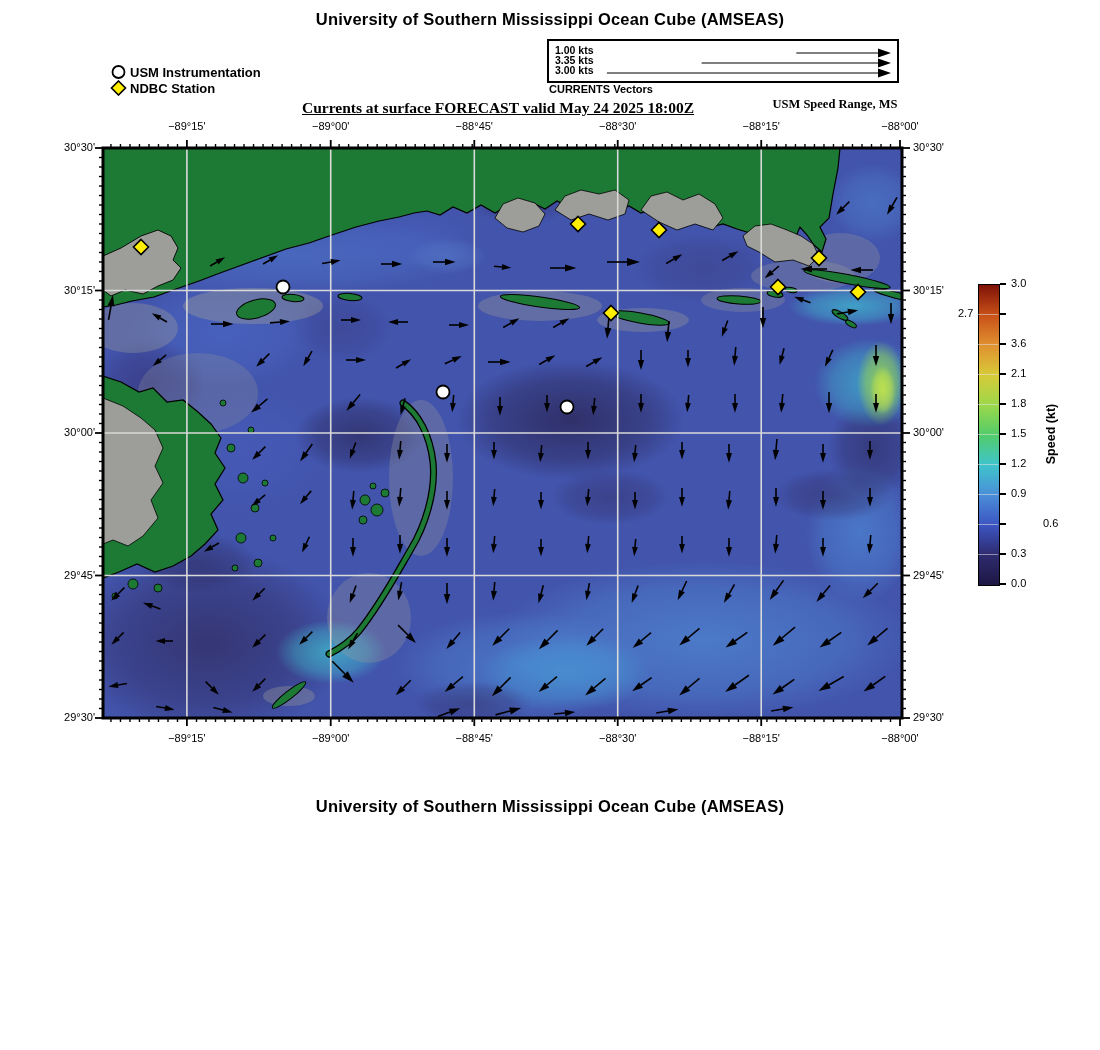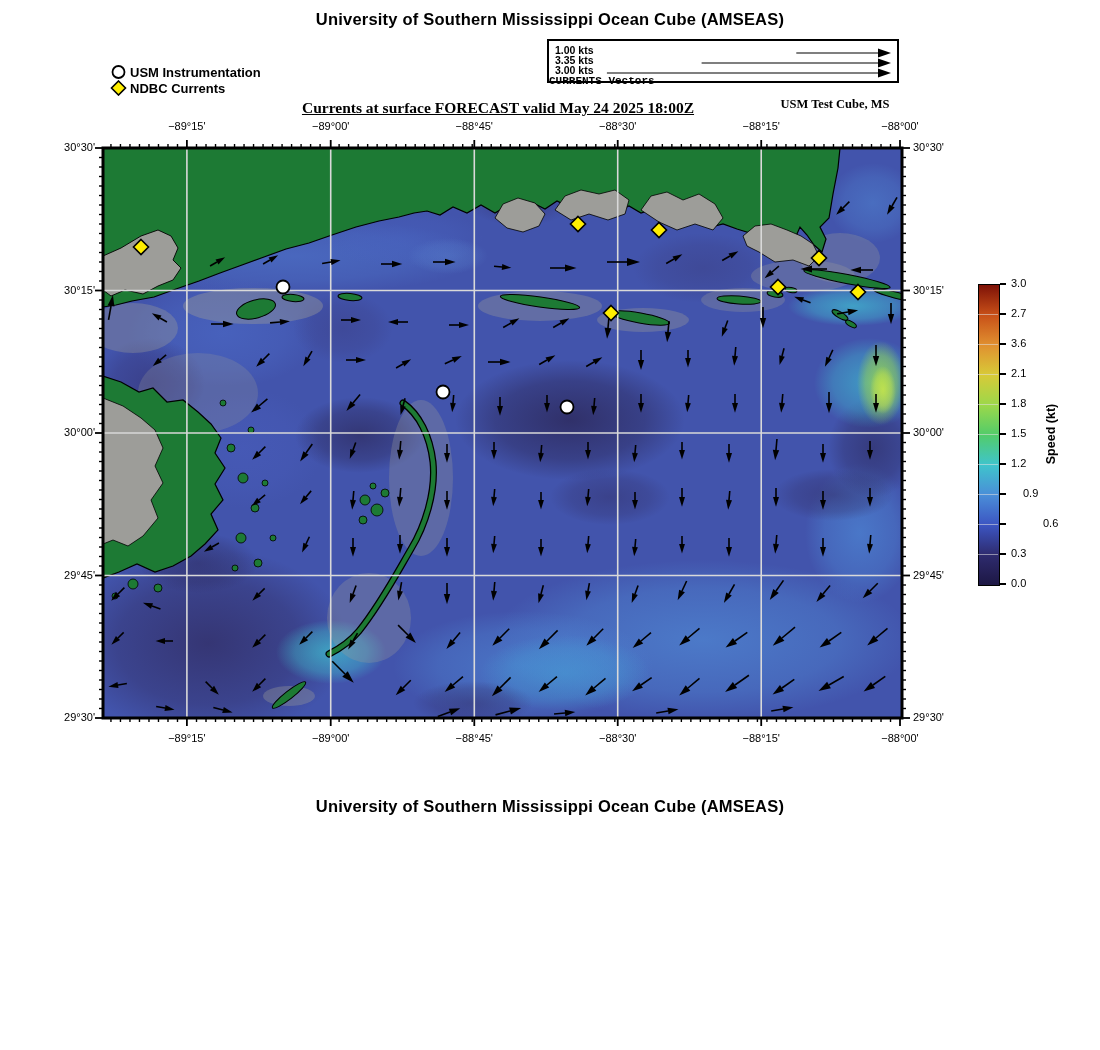--- a/index.html
+++ b/index.html
@@ -37,41 +37,41 @@
     <div class="legend-row">
       <svg width="17" height="16">
         <circle cx="8.5" cy="8" r="6" fill="#ffffff" stroke="#000" stroke-width="1.8"></circle>
       </svg>
       <span class="lab">USM Instrumentation</span>
     </div>
     <div class="legend-row">
       <svg width="17" height="16">
         <polygon points="8.5,1 15.5,8 8.5,15 1.5,8" fill="#ffee00" stroke="#000" stroke-width="1.6"></polygon>
       </svg>
-      <span class="lab">NDBC Currents</span>
+      <span class="lab">NDBC Station</span>
     </div>
   </div>
 
   <div id="scalebox" class="abs" style="left:547px;top:39px;width:348px;height:40px;">
     <div class="sb-lab" style="top:4px;">1.00 kts</div>
     <div class="sb-lab" style="top:14px;">3.35 kts</div>
     <div class="sb-lab" style="top:24px;">3.00 kts</div>
     <svg id="scale-arrows" width="348" height="40">
         <line x1="247.3" y1="12" x2="332" y2="12" stroke="#000" stroke-width="1.2"></line>
         <polygon points="342,12 329,7.5 329,16.5" fill="#000"></polygon>
         <line x1="152.6" y1="22" x2="332" y2="22" stroke="#000" stroke-width="1.2"></line>
         <polygon points="342,22 329,17.5 329,26.5" fill="#000"></polygon>
         <line x1="57.89999999999998" y1="32" x2="332" y2="32" stroke="#000" stroke-width="1.2"></line>
         <polygon points="342,32 329,27.5 329,36.5" fill="#000"></polygon>
       </svg>
   </div>
-  <div class="abs sb-caption" style="left:549px;top:75px;font-family:Liberation Mono, monospace;">CURRENTS Vectors</div>
+  <div class="abs sb-caption" style="left:549px;top:83px;">CURRENTS Vectors</div>
 
   <div class="abs subtitle" style="left:103px;top:99px;width:790px;">Currents at surface FORECAST valid May 24 2025 18:00Z</div>
-  <div class="abs region" style="left:765px;top:97px;width:140px;">USM Test Cube, MS</div>
+  <div class="abs region" style="left:765px;top:97px;width:140px;">USM Speed Range, MS</div>
 
   <div id="axis-labels">
       <div class="abs tick-label xlab" style="left:151.89499999999998px;top:120px;">−89°15'</div>
       <div class="abs tick-label xlab" style="left:151.89499999999998px;top:732px;">−89°15'</div>
       <div class="abs tick-label xlab" style="left:295.715px;top:120px;">−89°00'</div>
       <div class="abs tick-label xlab" style="left:295.715px;top:732px;">−89°00'</div>
       <div class="abs tick-label xlab" style="left:439.2953px;top:120px;">−88°45'</div>
       <div class="abs tick-label xlab" style="left:439.2953px;top:732px;">−88°45'</div>
       <div class="abs tick-label xlab" style="left:582.7158px;top:120px;">−88°30'</div>
       <div class="abs tick-label xlab" style="left:582.7158px;top:732px;">−88°30'</div>
@@ -975,33 +975,33 @@
       <div class="abs cb-sep" style="left:978px;top:374px;"></div>
       <div class="abs cb-sep" style="left:978px;top:404px;"></div>
       <div class="abs cb-sep" style="left:978px;top:434px;"></div>
       <div class="abs cb-sep" style="left:978px;top:464px;"></div>
       <div class="abs cb-sep" style="left:978px;top:494px;"></div>
       <div class="abs cb-sep" style="left:978px;top:524px;"></div>
       <div class="abs cb-sep" style="left:978px;top:554px;"></div>
       <div class="abs cb-tick" style="left:1000px;top:283.2px;"></div>
       <div class="abs tick-label cb-lab" style="left:1011px;top:277px;">3.0</div>
       <div class="abs cb-tick" style="left:1000px;top:313.2px;"></div>
-      <div class="abs tick-label cb-lab" style="left:1011px;top:307px;">2.7</div>
+      <div class="abs tick-label cb-lab" style="left:958px;top:307px;">2.7</div>
       <div class="abs cb-tick" style="left:1000px;top:343.2px;"></div>
       <div class="abs tick-label cb-lab" style="left:1011px;top:337px;">3.6</div>
       <div class="abs cb-tick" style="left:1000px;top:373.2px;"></div>
       <div class="abs tick-label cb-lab" style="left:1011px;top:367px;">2.1</div>
       <div class="abs cb-tick" style="left:1000px;top:403.2px;"></div>
       <div class="abs tick-label cb-lab" style="left:1011px;top:397px;">1.8</div>
       <div class="abs cb-tick" style="left:1000px;top:433.2px;"></div>
       <div class="abs tick-label cb-lab" style="left:1011px;top:427px;">1.5</div>
       <div class="abs cb-tick" style="left:1000px;top:463.2px;"></div>
       <div class="abs tick-label cb-lab" style="left:1011px;top:457px;">1.2</div>
       <div class="abs cb-tick" style="left:1000px;top:493.2px;"></div>
-      <div class="abs tick-label cb-lab" style="left:1011px;top:487px;margin-left:12px;">0.9</div>
+      <div class="abs tick-label cb-lab" style="left:1011px;top:487px;">0.9</div>
       <div class="abs cb-tick" style="left:1000px;top:523.2px;"></div>
       <div class="abs tick-label cb-lab" style="left:1011px;top:517px;margin-left:32px;">0.6</div>
       <div class="abs cb-tick" style="left:1000px;top:553.2px;"></div>
       <div class="abs tick-label cb-lab" style="left:1011px;top:547px;">0.3</div>
       <div class="abs cb-tick" style="left:1000px;top:583.2px;"></div>
       <div class="abs tick-label cb-lab" style="left:1011px;top:577px;">0.0</div>
     </div>
   <div class="abs cb-title" style="left:1052px;top:434px;">Speed (kt)</div>
 
   <div class="abs title" style="top:797px;left:0;">University of Southern Mississippi Ocean Cube (AMSEAS)</div>

